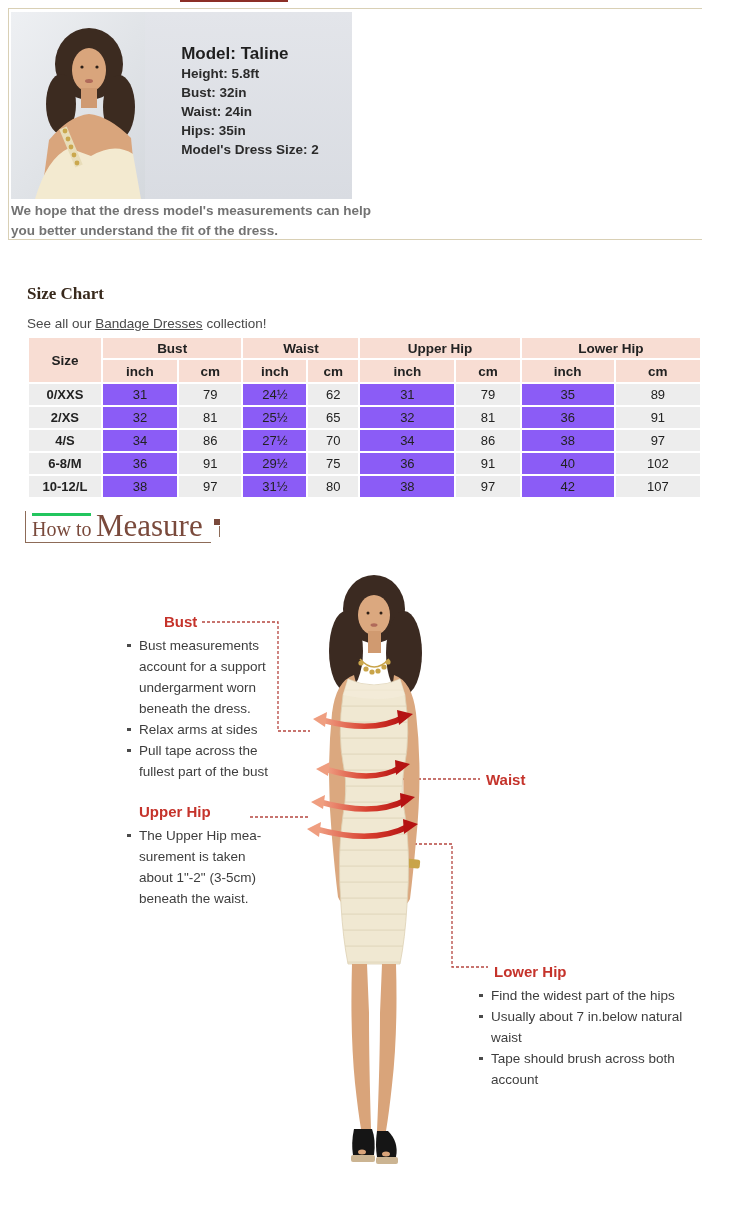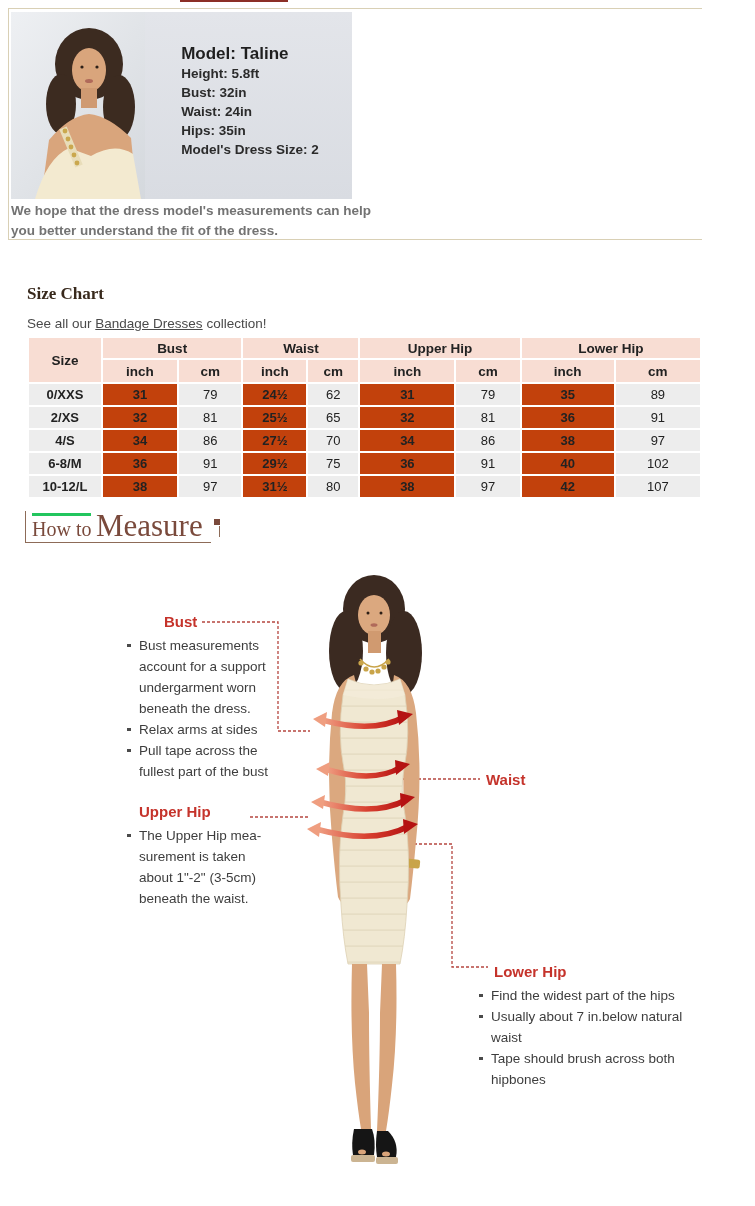--- a/index.html
+++ b/index.html
@@ -29,21 +29,21 @@
   .collection-link{color:#4a4a4a;text-decoration:underline;cursor:pointer;}
 
   .size-table{position:absolute;left:27px;top:336px;border-collapse:separate;border-spacing:2px;
               font-size:13px;color:#222;table-layout:fixed;}
   .size-table th,.size-table td{text-align:center;padding:0;}
   .size-table thead th{background:#f8ddd3;font-weight:bold;font-size:13.5px;}
   .size-table thead tr:first-child th{height:20px;}
   .size-table thead tr:last-child th{height:22px;}
   .size-table td{height:21px;}
   td.c-size{background:#ededed;font-weight:bold;}
-  td.c-inch{background:#c2410c;font-weight:bold;}
+  td.c-inch{background:#8b5cf6;}
   td.c-cm{background:#ededed;}
 
   
   .htm-heading{position:absolute;left:25px;top:511px;white-space:nowrap;}
   .htm-box{display:inline-block;border-left:1px solid #8d6b58;border-bottom:1px solid #8d6b58;
            padding:0 8px 1px 6px;}
   .htm-small{font-family:"Liberation Serif",serif;font-size:20px;color:#7a4a3c;
              border-top:3px solid #22c55e;padding-top:2px;display:inline-block;}
   .htm-large{font-family:"Liberation Serif",serif;font-size:31px;line-height:30px;color:#7a4a3c;}
   .htm-mark{display:inline-block;vertical-align:top;margin-left:3px;}
@@ -316,18 +316,18 @@
 
     <div class="mblock b-waist">
       <h3 class="mtitle">Waist</h3>
     </div>
 
     <div class="mblock b-lowerhip">
       <h3 class="mtitle">Lower Hip</h3>
       <ul class="mlist">
         <li>Find the widest part of the hips</li>
         <li>Usually about 7 in.below natural waist</li>
-        <li>Tape should brush across both hipbones</li>
+        <li>Tape should brush across both account</li>
       </ul>
     </div>
 
   </div>
 </div>
 
 </body></html>

